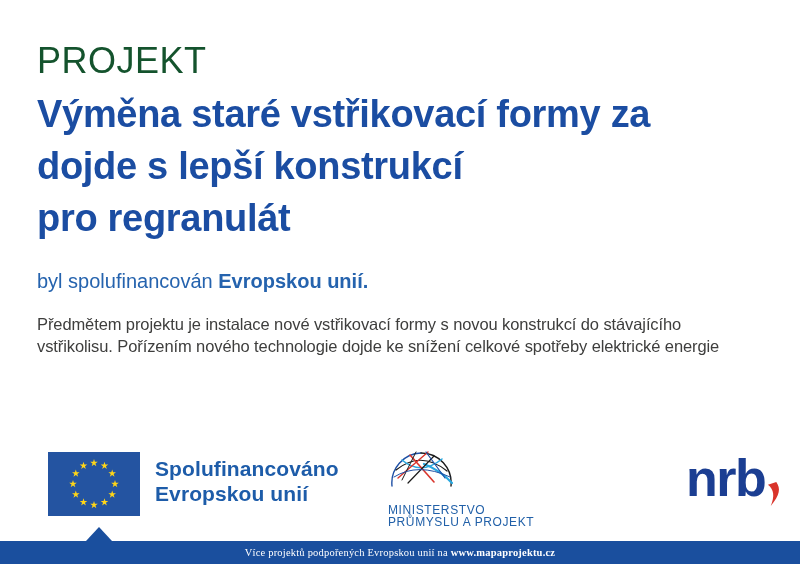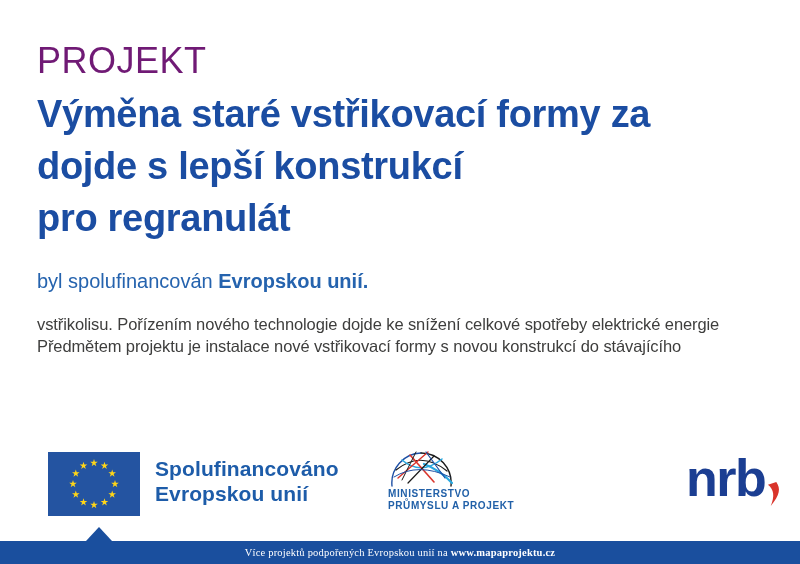--- a/index.html
+++ b/index.html
@@ -7,21 +7,21 @@
   body {
     position: relative;
     width: 800px; height: 564px;
     background: #ffffff;
     font-family: "Liberation Sans", sans-serif;
     overflow: hidden;
   }
   .kicker {
     position: absolute; left: 37px; top: 40px;
     font-size: 36px; font-weight: 400; letter-spacing: 0.5px;
-    color: #701a75;
+    color: #14532d;
   }
   .title {
     position: absolute; left: 37px; top: 88px;
     font-size: 38px; font-weight: 700; line-height: 52px;
     color: #1B4DA2; letter-spacing: -0.3px;
   }
   .title div { white-space: nowrap; }
   .subtitle {
     position: absolute; left: 37px; top: 270px;
     font-size: 20px; color: #2563AE; white-space: nowrap;
@@ -40,23 +40,23 @@
     width: 92px; height: 64px; display: block;
   }
   .cofund-label {
     position: absolute; left: 155px; top: 456px;
     font-size: 21px; font-weight: 700; line-height: 25px;
     color: #1D5CA9; letter-spacing: 0.1px;
   }
   .ministry { position: absolute; left: 388px; top: 450px; }
   .ministry-dome { display: block; width: 63px; height: 37px; margin-left: 2px; }
   .ministry-label {
-    margin-top: 1px;
-    font-size: 10px; line-height: 11.5px; letter-spacing: 0.6px;
-    color: #2160A8; font-weight: 700; white-space: nowrap;
+    margin-top: 18px;
+    font-size: 12px; line-height: 11.5px; letter-spacing: 0.6px;
+    color: #2160A8; font-weight: 400; white-space: nowrap;
   }
   .nrb { position: absolute; left: 686px; top: 458px; display: flex; align-items: flex-start; }
   .nrb-word {
     font-size: 52px; font-weight: 700; letter-spacing: -1.5px;
     color: #1B3E92; line-height: 40px;
   }
   .nrb-comma { width: 15px; height: 24px; margin-left: 1px; margin-top: 24px; display: block; }
 
   .notch {
     position: absolute; left: 86px; top: 527px;
@@ -83,22 +83,22 @@
 
 <div class="title">
   <div>Výměna staré vstřikovací formy za</div>
   <div>dojde s lepší konstrukcí</div>
   <div>pro regranulát</div>
 </div>
 
 <div class="subtitle"><span>byl spolufinancován </span><span class="bold">Evropskou unií.</span></div>
 
 <div class="description">
+  <div>Předmětem projektu je instalace nové vstřikovací formy s novou konstrukcí do stávajícího</div>
   <div>vstřikolisu. Pořízením nového technologie dojde ke snížení celkové spotřeby elektrické energie</div>
-  <div>Předmětem projektu je instalace nové vstřikovací formy s novou konstrukcí do stávajícího</div>
 </div>
 
 <svg class="eu-flag" viewBox="0 0 92 64" xmlns="http://www.w3.org/2000/svg">
   <rect x="0" y="0" width="92" height="64" fill="#2454A1"></rect>
   <g id="eu-flag-stars">
       <polygon points="46.00,7.00 46.90,9.76 49.80,9.76 47.45,11.47 48.35,14.24 46.00,12.53 43.65,14.24 44.55,11.47 42.20,9.76 45.10,9.76" fill="#FFD617"></polygon>
       <polygon points="56.50,9.81 57.40,12.58 60.30,12.58 57.95,14.29 58.85,17.05 56.50,15.34 54.15,17.05 55.05,14.29 52.70,12.58 55.60,12.58" fill="#FFD617"></polygon>
       <polygon points="64.19,17.50 65.08,20.26 67.99,20.26 65.64,21.97 66.54,24.74 64.19,23.03 61.84,24.74 62.73,21.97 60.38,20.26 63.29,20.26" fill="#FFD617"></polygon>
       <polygon points="67.00,28.00 67.90,30.76 70.80,30.76 68.45,32.47 69.35,35.24 67.00,33.53 64.65,35.24 65.55,32.47 63.20,30.76 66.10,30.76" fill="#FFD617"></polygon>
       <polygon points="64.19,38.50 65.08,41.26 67.99,41.26 65.64,42.97 66.54,45.74 64.19,44.03 61.84,45.74 62.73,42.97 60.38,41.26 63.29,41.26" fill="#FFD617"></polygon>

